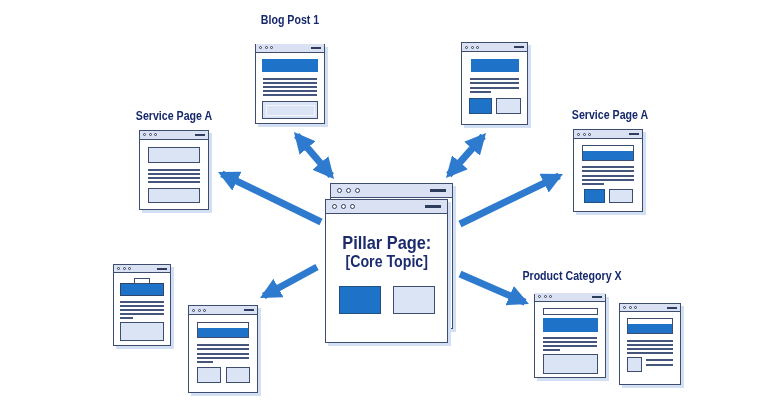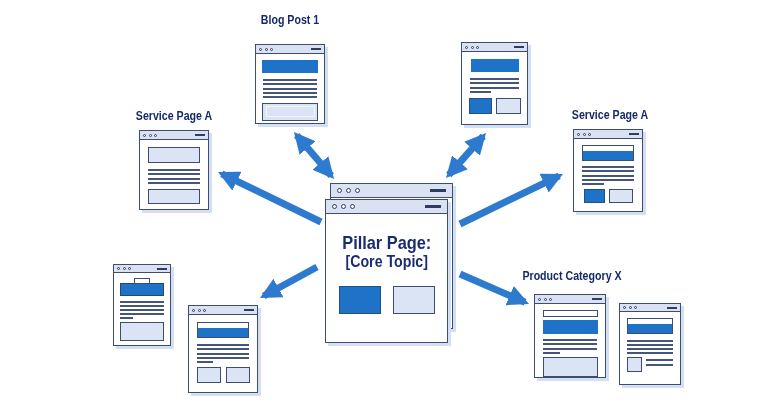--- a/index.html
+++ b/index.html
@@ -2,21 +2,21 @@
 <html><head>
 <meta charset="utf-8">
 <style>
   html,body{margin:0;padding:0;background:#fff;}
   .canvas{position:relative;width:768px;height:419px;background:#ffffff;overflow:hidden;
           font-family:"Liberation Sans",sans-serif;}
   .arrows{position:absolute;left:0;top:0;width:768px;height:419px;pointer-events:none;}
 
   
   .win{position:absolute;background:#fff;border:1.5px solid #3e4d6d;box-sizing:border-box;
-       display:flex;flex-direction:column;box-shadow:3px 3px 0 #d3dff2;}
+       display:flex;flex-direction:column;box-shadow:3px 3px 0 #d3dff2;justify-content:center;}
   .tb{flex:none;display:flex;align-items:center;gap:2.5px;padding:0 3px;height:9px;
       background:#d9e1f3;border-bottom:1.4px solid #3e4d6d;box-sizing:border-box;}
   .dot{width:3px;height:3px;border:1px solid #2e3c5e;border-radius:50%;background:#fff;box-sizing:border-box;}
   .dash{margin-left:auto;width:10px;height:2px;background:#2e3c5e;}
   .tb.big{height:14px;padding:0 6px;gap:4px;border-bottom-width:1.6px;}
   .tb.big .dot{width:5px;height:5px;border-width:1.2px;}
   .tb.big .dash{width:16px;height:2.5px;}
   .body{flex:1;display:flex;flex-direction:column;align-items:center;box-sizing:border-box;}
 
   .banner{background:#1e73c9;}

